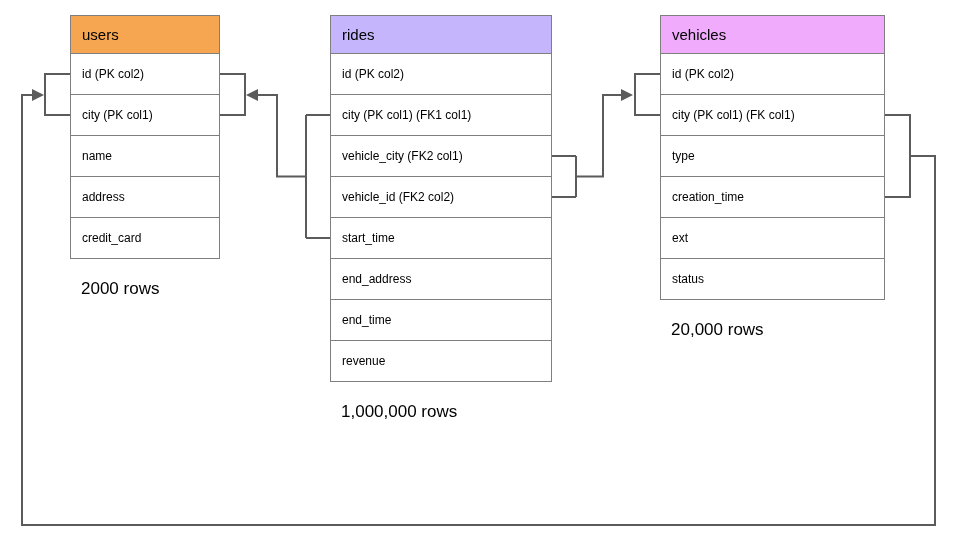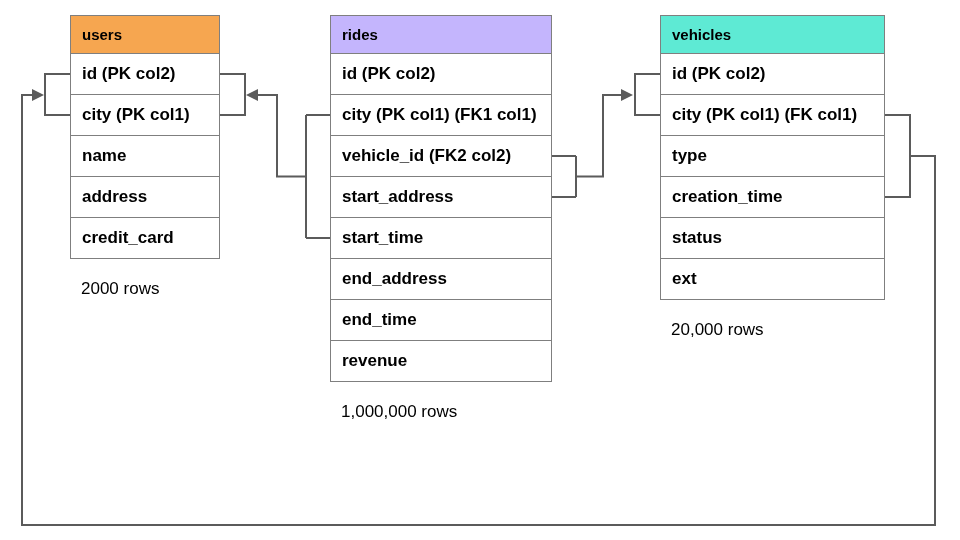--- a/index.html
+++ b/index.html
@@ -35,35 +35,34 @@
     fill: #5b5b5b;
     stroke: none;
   }
   .table {
     position: absolute;
     z-index: 2;
   }
   .tbox {
     border: 1px solid #7f7f7f;
     background: #ffffff;
-    font-weight: bold;
   }
   .thead {
     height: 37px;
     line-height: 37px;
     padding-left: 11px;
     font-size: 15px;
     color: #000000;
     border-bottom: 1px solid #7f7f7f;
   }
   .trow {
     height: 40px;
     line-height: 40px;
     padding-left: 11px;
-    font-size: 17px;
+    font-size: 12px;
     color: #000000;
     background: #ffffff;
     border-bottom: 1px solid #7f7f7f;
     white-space: nowrap;
   }
   .trow:last-child {
     border-bottom: none;
   }
   .tfoot {
     margin-top: 20px;
@@ -112,36 +111,36 @@
       <div class="trow">credit_card</div>
     </div>
     <div class="tfoot">2000 rows</div>
   </div>
 
   <div class="table t-rides">
     <div class="tbox">
       <div class="thead" style="background-color: #c4b5fd;">rides</div>
       <div class="trow">id (PK col2)</div>
       <div class="trow">city (PK col1) (FK1 col1)</div>
+      <div class="trow">vehicle_city (FK2 col1)</div>
       <div class="trow">vehicle_id (FK2 col2)</div>
-      <div class="trow">start_address</div>
       <div class="trow">start_time</div>
       <div class="trow">end_address</div>
       <div class="trow">end_time</div>
       <div class="trow">revenue</div>
     </div>
     <div class="tfoot">1,000,000 rows</div>
   </div>
 
   <div class="table t-vehicles">
     <div class="tbox">
-      <div class="thead" style="background-color: #5eead4;">vehicles</div>
+      <div class="thead" style="background-color: #f0abfc;">vehicles</div>
       <div class="trow">id (PK col2)</div>
       <div class="trow">city (PK col1) (FK col1)</div>
       <div class="trow">type</div>
       <div class="trow">creation_time</div>
+      <div class="trow">ext</div>
       <div class="trow">status</div>
-      <div class="trow">ext</div>
     </div>
     <div class="tfoot">20,000 rows</div>
   </div>
 
 </div>
 
 </body></html>

